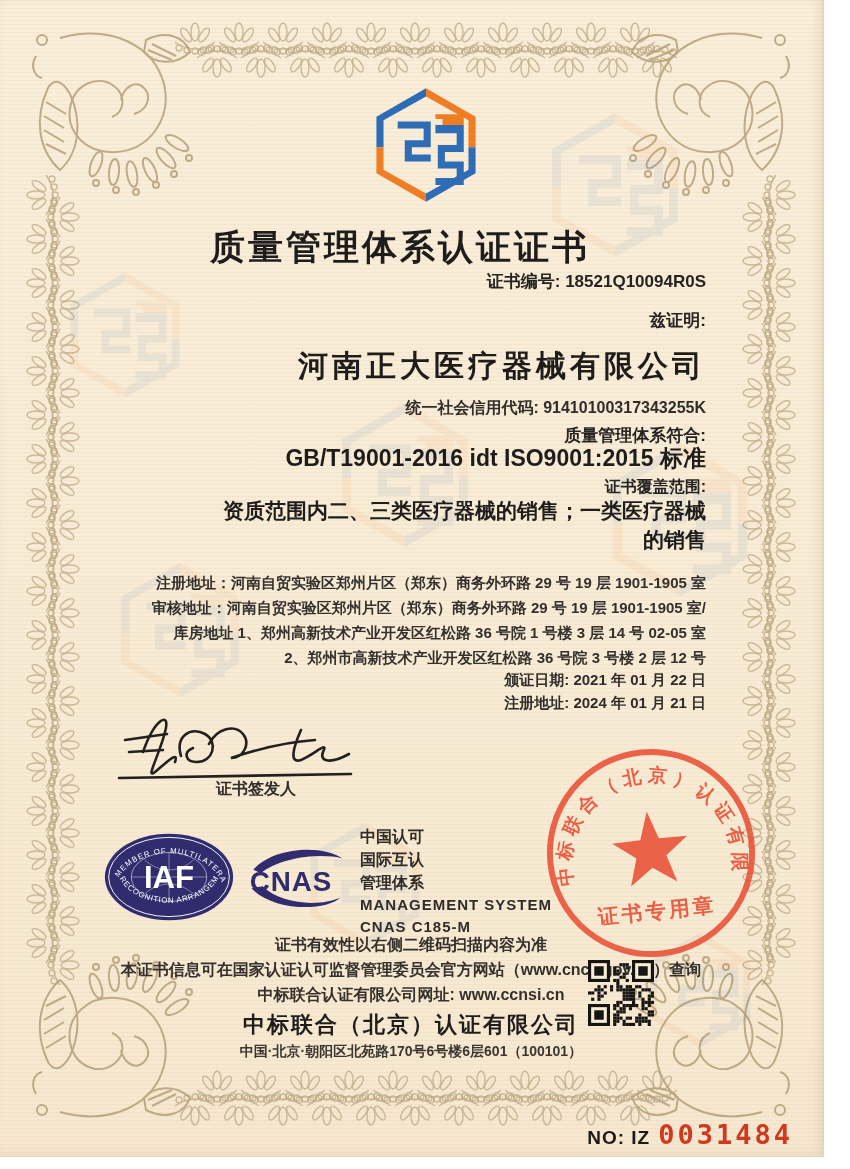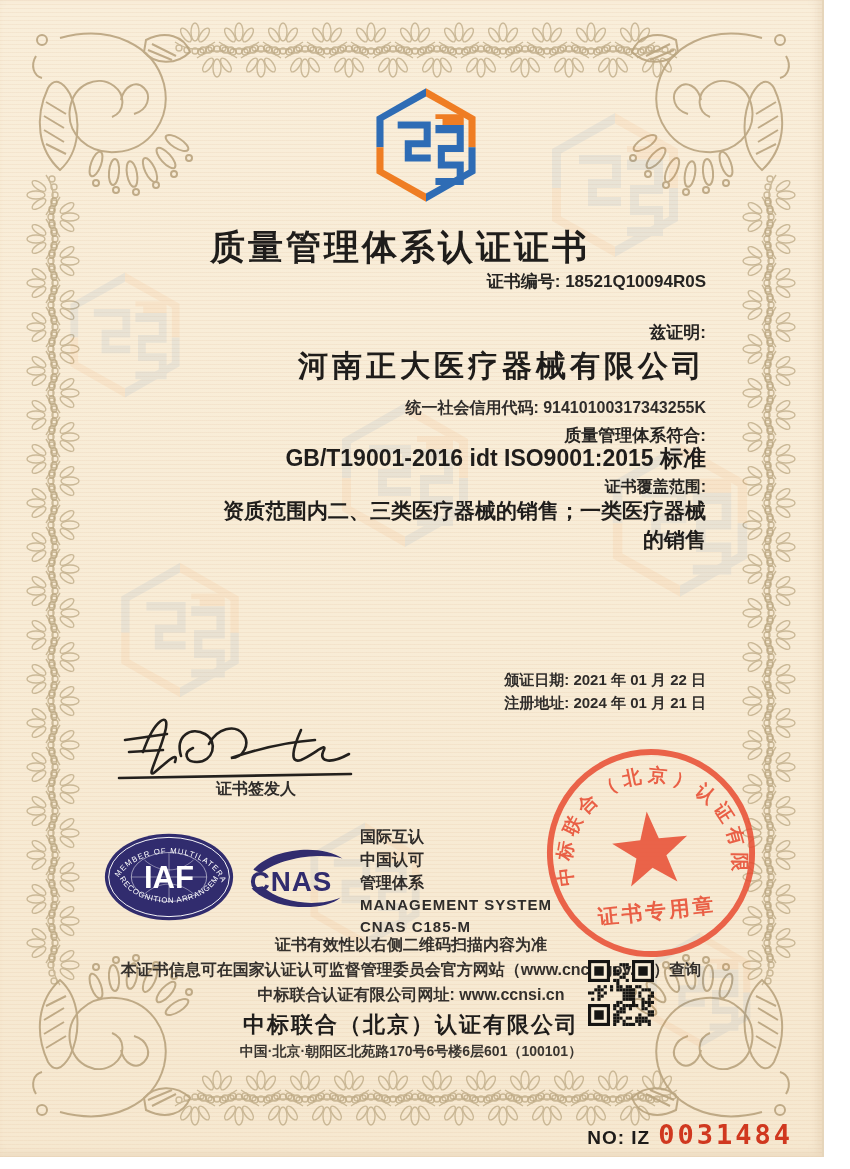--- a/index.html
+++ b/index.html
@@ -20,21 +20,21 @@
   svg{display:block;}
   .frame-svg{position:absolute;left:0;top:0;pointer-events:none;}
   .wm{position:absolute;opacity:0.07;pointer-events:none;}
   .title{
     left:0;top:224px;width:800px;text-align:center;
     font-size:35px;font-weight:700;letter-spacing:3px;color:#1f1d1b;
   }
   .rblock{left:100px;width:606px;text-align:right;}
   .lbl-line{font-size:17px;font-weight:700;color:#262422;}
   .certno{top:270px;}
-  .certify{top:321px;}
+  .certify{top:309px;}
   .company{
     top:346px;font-size:30px;font-weight:700;letter-spacing:4px;color:#1f1d1b;
   }
   .credit{top:398px;font-size:16px;font-weight:600;}
   .conform{top:424px;}
   .standard{top:443px;font-size:23px;font-weight:700;color:#1f1d1b;}
   .scopelbl{top:477px;font-size:16px;}
   .scope1{top:497px;font-size:21px;font-weight:700;color:#1f1d1b;}
   .scope2{top:526px;font-size:21px;font-weight:700;color:#1f1d1b;}
   .addr{top:570px;font-size:15px;font-weight:600;line-height:25px;color:#33302d;}
@@ -270,20 +270,26 @@
     <span>统一社会信用代码:</span>
     <span>91410100317343255K</span>
   </div>
 
   <div class="abs rblock lbl-line conform">质量管理体系符合:</div>
   <div class="abs rblock standard">GB/T19001-2016 idt ISO9001:2015 标准</div>
   <div class="abs rblock lbl-line scopelbl">证书覆盖范围:</div>
   <div class="abs rblock scope1">资质范围内二、三类医疗器械的销售；一类医疗器械</div>
   <div class="abs rblock scope2">的销售</div>
 
+  <div class="abs rblock addr">
+    <div>注册地址：河南自贸实验区郑州片区（郑东）商务外环路 29 号 19 层 1901-1905 室</div>
+    <div>审核地址：河南自贸实验区郑州片区（郑东）商务外环路 29 号 19 层 1901-1905 室/</div>
+    <div>库房地址 1、郑州高新技术产业开发区红松路 36 号院 1 号楼 3 层 14 号 02-05 室</div>
+    <div>2、郑州市高新技术产业开发区红松路 36 号院 3 号楼 2 层 12 号</div>
+  </div>
 
   <div class="abs rblock idate">
     <span>颁证日期:</span>
     <span>2021 年 01 月 22 日</span>
   </div>
   <div class="abs rblock vdate">
     <span>注册地址:</span>
     <span>2024 年 01 月 21 日</span>
   </div>
 
@@ -315,22 +321,22 @@
     </text>
   </svg>
 
   <svg class="abs" style="left:246px;top:842px" width="102" height="72" viewBox="0 0 110 74">
     <path d="M8,28 C28,4 82,0 104,16 C82,10 38,14 16,32 Z" fill="#312c6e"></path>
     <path d="M6,48 C28,72 84,74 102,58 C80,68 38,66 18,46 Z" fill="#312c6e"></path>
     <text x="4" y="51" font-size="30" font-weight="bold" fill="#312c6e" letter-spacing="1" font-family="Liberation Sans, sans-serif">CNAS</text>
   </svg>
 
   <div class="abs accr-text">
+    <div class="cn">中国认可</div>
     <div class="cn">国际互认</div>
-    <div class="cn">中国认可</div>
     <div class="cn">管理体系</div>
     <div class="en">MANAGEMENT  SYSTEM</div>
     <div class="en">CNAS C185-M</div>
   </div>
 
   <svg class="abs seal" width="218" height="218" viewBox="0 0 220 220">
     <g transform="rotate(-6 110 110)">
       <circle cx="110" cy="110" r="102" fill="none" stroke="#e8492f" stroke-width="6" opacity="0.9"></circle>
       <polygon points="110,68 119.4,96.1 148,96.6 125.2,113.9 133.5,141.4 110,125 86.5,141.4 94.8,113.9 72,96.6 100.6,96.1" fill="#e8492f" opacity="0.9"></polygon>
       <path id="sealArc" d="M 30,138 A 82,82 0 1 1 190,138" fill="none"></path>

